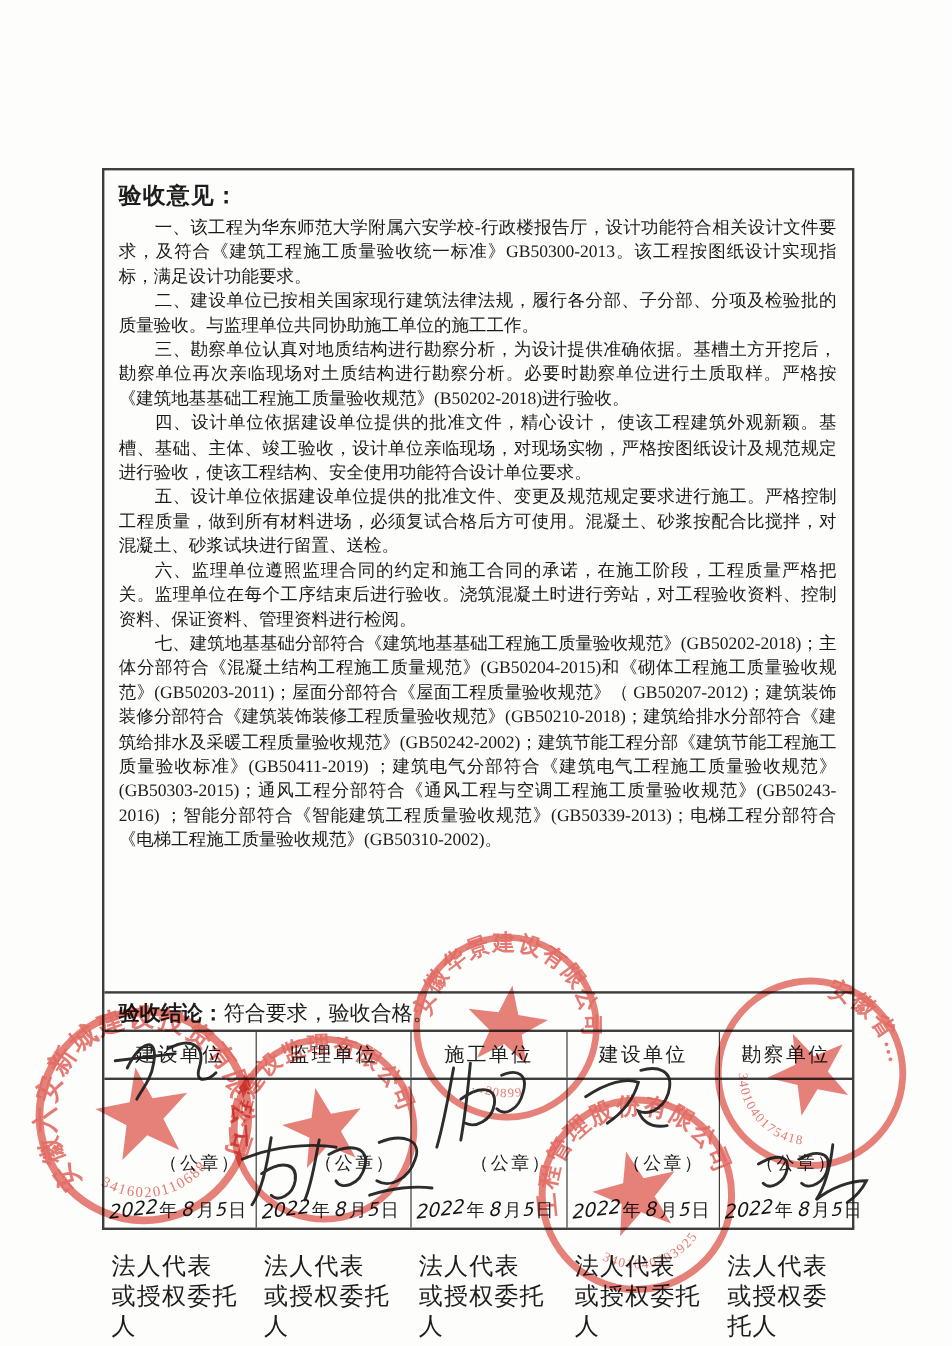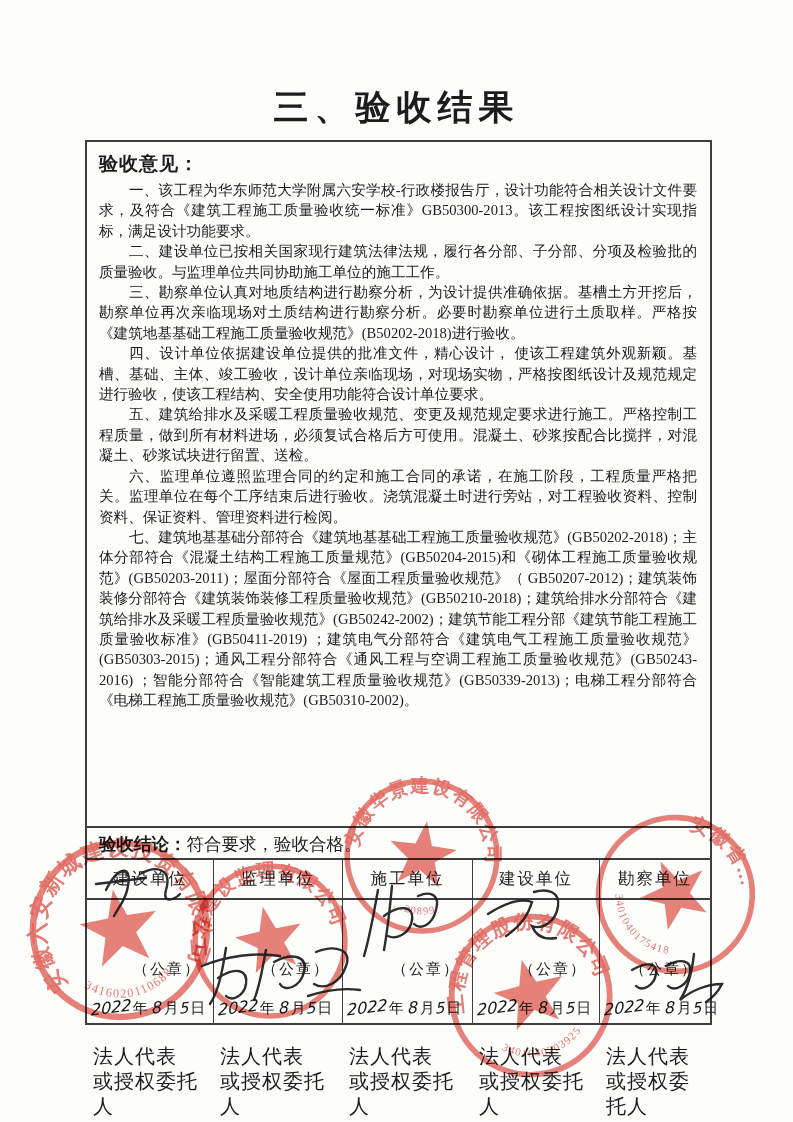--- a/index.html
+++ b/index.html
@@ -30,31 +30,30 @@
         transform:rotate(-7deg) skewX(-8deg);font-size:16px;color:#151515;margin:0 1px;}
   .hw.small{font-size:15px;}
   .seal{position:absolute;pointer-events:none;mix-blend-mode:multiply;opacity:.82;}
   .autograph{position:absolute;pointer-events:none;opacity:.92;}
 </style>
 </head>
 <body>
 
 <div class="page">
 
-  <div class="page-title">三、验收结果</div>
 
   <div class="doc">
 
     <div class="opinion">
       <div class="opinion-label">验收意见：</div>
       <p>一、该工程为华东师范大学附属六安学校-行政楼报告厅，设计功能符合相关设计文件要求，及符合《建筑工程施工质量验收统一标准》GB50300-2013。该工程按图纸设计实现指标，满足设计功能要求。</p>
       <p>二、建设单位已按相关国家现行建筑法律法规，履行各分部、子分部、分项及检验批的质量验收。与监理单位共同协助施工单位的施工工作。</p>
       <p>三、勘察单位认真对地质结构进行勘察分析，为设计提供准确依据。基槽土方开挖后，勘察单位再次亲临现场对土质结构进行勘察分析。必要时勘察单位进行土质取样。严格按《建筑地基基础工程施工质量验收规范》(B50202-2018)进行验收。</p>
       <p>四、设计单位依据建设单位提供的批准文件，精心设计， 使该工程建筑外观新颖。基槽、基础、主体、竣工验收，设计单位亲临现场，对现场实物，严格按图纸设计及规范规定进行验收，使该工程结构、安全使用功能符合设计单位要求。</p>
-      <p>五、建筑给排水及采暖工程质量验收规范、变更及规范规定要求进行施工。严格控制工程质量，做到所有材料进场，必须复试合格后方可使用。混凝土、砂浆按配合比搅拌，对混凝土、砂浆试块进行留置、送检。</p>
+      <p>五、设计单位依据建设单位提供的批准文件、变更及规范规定要求进行施工。严格控制工程质量，做到所有材料进场，必须复试合格后方可使用。混凝土、砂浆按配合比搅拌，对混凝土、砂浆试块进行留置、送检。</p>
       <p>六、监理单位遵照监理合同的约定和施工合同的承诺，在施工阶段，工程质量严格把关。监理单位在每个工序结束后进行验收。浇筑混凝土时进行旁站，对工程验收资料、控制资料、保证资料、管理资料进行检阅。</p>
       <p>七、建筑地基基础分部符合《建筑地基基础工程施工质量验收规范》(GB50202-2018)；主体分部符合《混凝土结构工程施工质量规范》(GB50204-2015)和《砌体工程施工质量验收规范》(GB50203-2011)；屋面分部符合《屋面工程质量验收规范》（ GB50207-2012)；建筑装饰装修分部符合《建筑装饰装修工程质量验收规范》(GB50210-2018)；建筑给排水分部符合《建筑给排水及采暖工程质量验收规范》(GB50242-2002)；建筑节能工程分部《建筑节能工程施工质量验收标准》(GB50411-2019) ；建筑电气分部符合《建筑电气工程施工质量验收规范》(GB50303-2015)；通风工程分部符合《通风工程与空调工程施工质量验收规范》(GB50243-2016) ；智能分部符合《智能建筑工程质量验收规范》(GB50339-2013)；电梯工程分部符合《电梯工程施工质量验收规范》(GB50310-2002)。</p>
 
     </div>
 
     <div class="conclusion">
       <span class="lbl">验收结论：</span><span>符合要求，验收合格。</span>
     </div>
 
     <div class="grid hdr">

